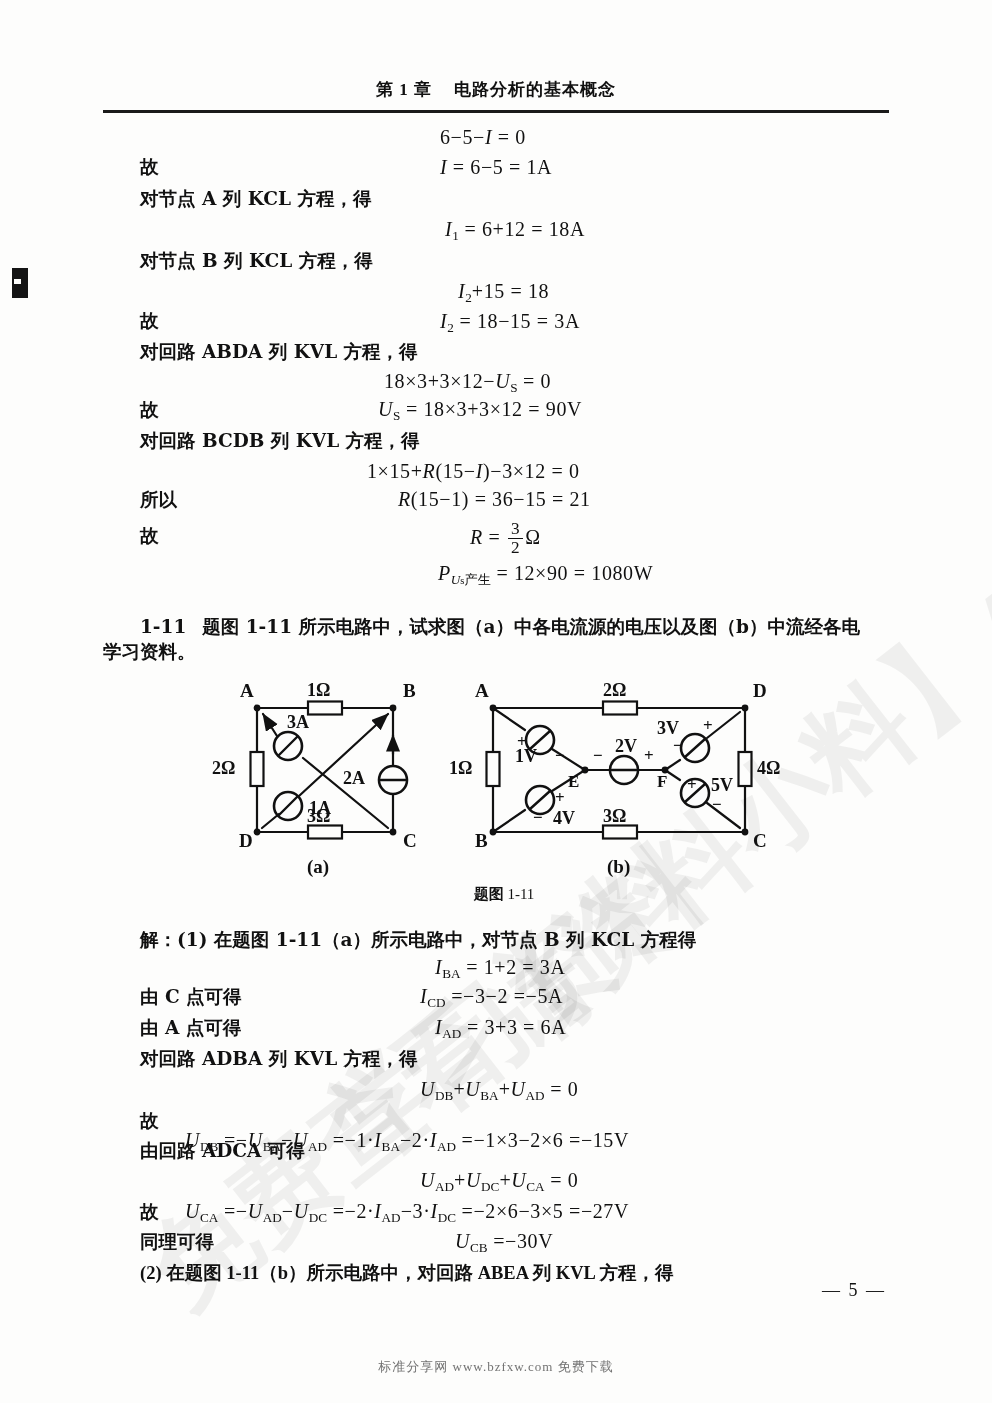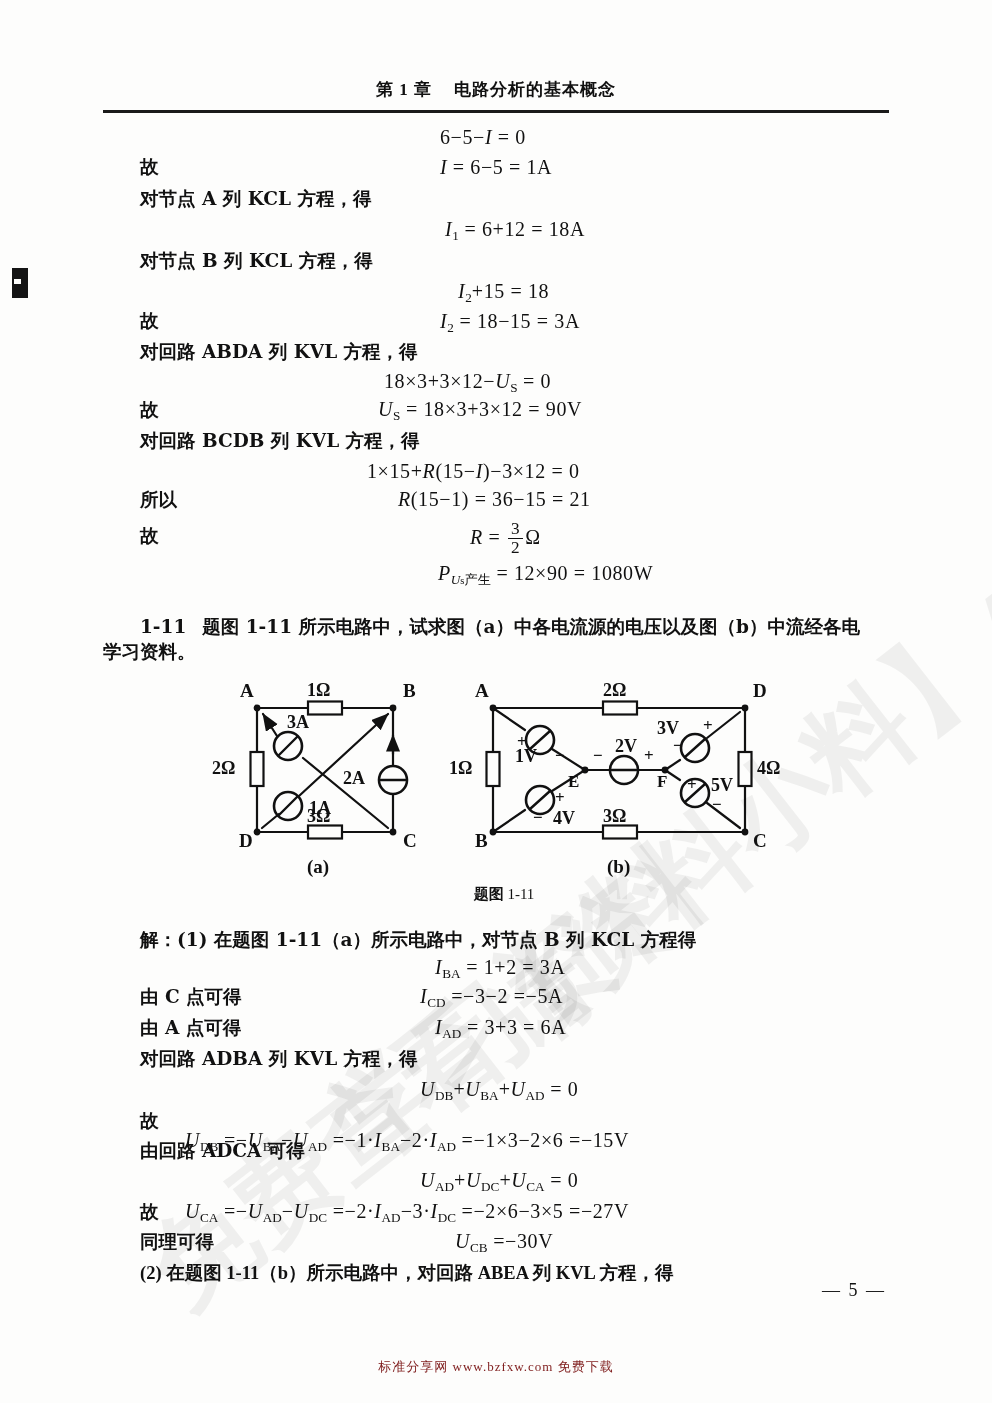--- a/index.html
+++ b/index.html
@@ -159,21 +159,21 @@
     letter-spacing: 2px;
     z-index: 3;
   }
   .footer {
     position: absolute;
     left: 0;
     top: 1358px;
     width: 992px;
     text-align: center;
     font-size: 13px;
-    color: #7f1d1d;
+    color: #737373;
     letter-spacing: 1px;
     z-index: 3;
   }
 </style>
 </head>
 <body>
 
 <div id="page">
 
   <div class="wm-layer">

